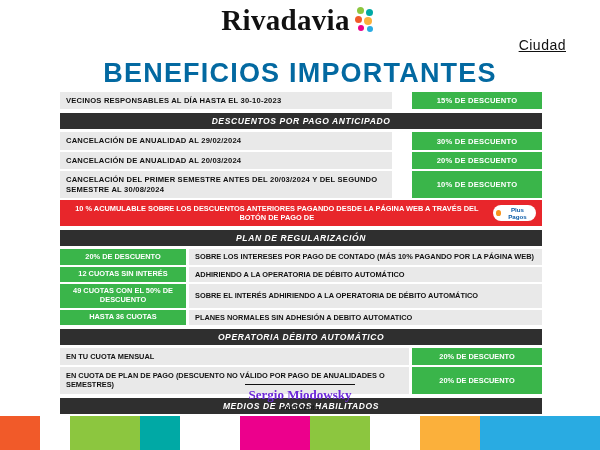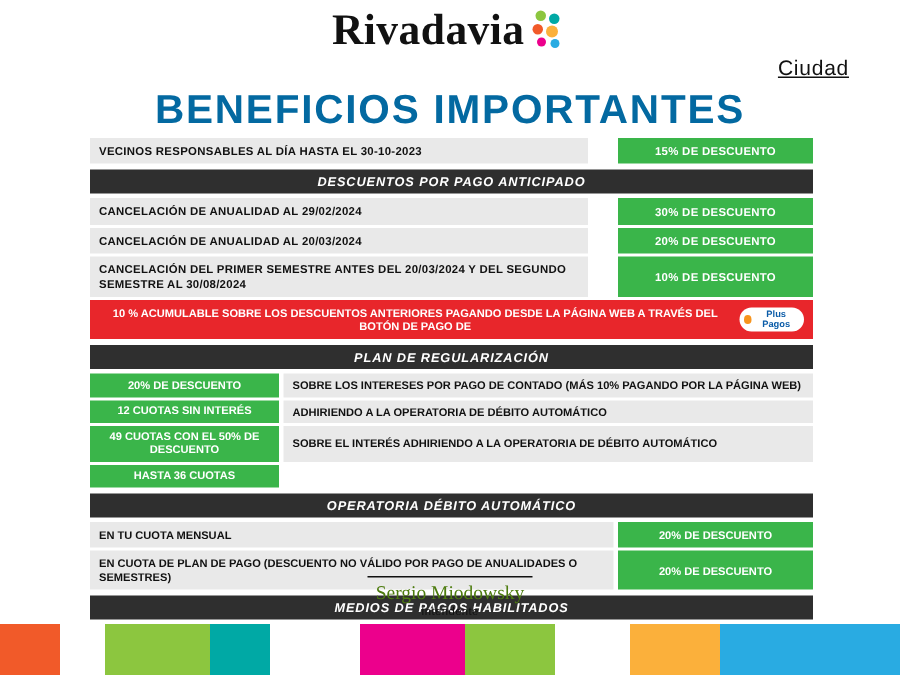--- a/index.html
+++ b/index.html
@@ -116,21 +116,21 @@
   }
 
   
   .sig{
     position:absolute;left:0;right:0;bottom:38px;text-align:center;
   }
   .sig-line{
     width:110px;height:1.5px;background:#111;margin:0 auto 2px;
   }
   .sig-name{
-    font-family:"Liberation Serif",serif;font-size:13px;font-weight:normal;color:#4d7c0f;
+    font-family:"Liberation Serif",serif;font-size:13px;font-weight:bold;color:#6d28d9;
   }
   .sig-role{font-size:7.5px;color:#111;letter-spacing:.3px;}
 
   
   .footer{position:absolute;left:0;right:0;bottom:0;height:34px;display:flex;}
   .footer span{display:block;height:100%;}
 </style>
 </head>
 <body>
 
@@ -192,20 +192,21 @@
     <div class="rrow">
       <div class="rleft">12 CUOTAS SIN INTERÉS</div>
       <div class="rright">ADHIRIENDO A LA OPERATORIA DE DÉBITO AUTOMÁTICO</div>
     </div>
     <div class="rrow">
       <div class="rleft">49 CUOTAS CON EL 50% DE DESCUENTO</div>
       <div class="rright">SOBRE EL INTERÉS ADHIRIENDO A LA OPERATORIA DE DÉBITO AUTOMÁTICO</div>
     </div>
     <div class="rrow">
       <div class="rleft">HASTA 36 CUOTAS</div>
+      <div class="rright">PLANES NORMALES SIN ADHESIÓN A DEBITO AUTOMATICO</div>
     </div>
 
     <div class="sectionbar">OPERATORIA DÉBITO AUTOMÁTICO</div>
 
     <div class="drow">
       <div class="dleft">EN TU CUOTA MENSUAL</div>
       <div class="dright">20% DE DESCUENTO</div>
     </div>
     <div class="drow">
       <div class="dleft">EN CUOTA DE PLAN DE PAGO (DESCUENTO NO VÁLIDO POR PAGO DE ANUALIDADES O SEMESTRES)</div>

